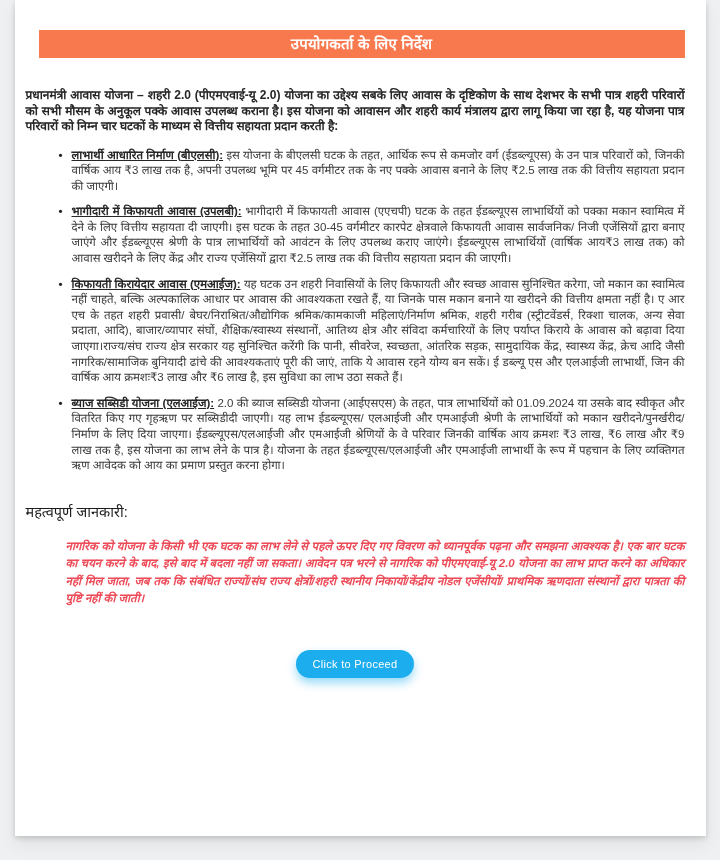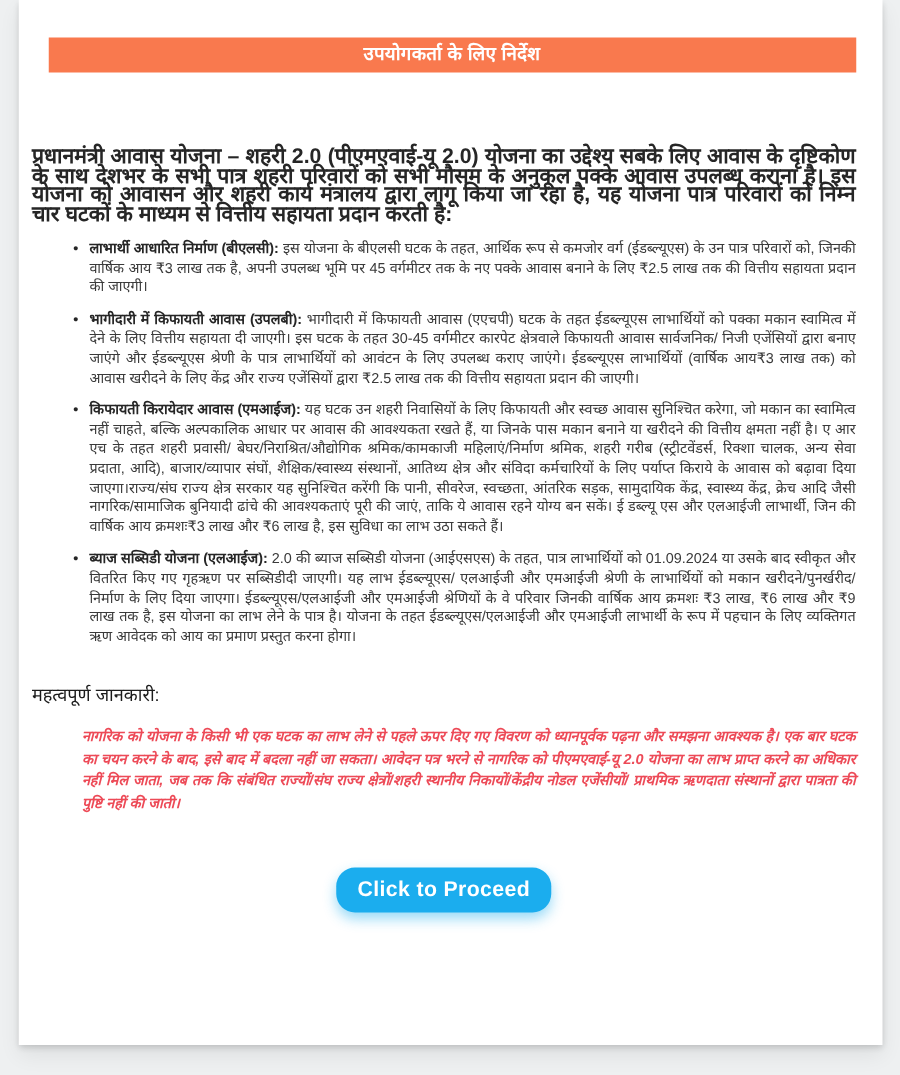--- a/index.html
+++ b/index.html
@@ -32,27 +32,26 @@
     color:#ffffff;
     font-size:15px;
     font-weight:600;
     text-align:center;
     letter-spacing:.2px;
   }
   .content{
     padding:30px 21px 0 11px;
   }
   .intro{
-    font-size:17px;
+    font-size:12px;
     line-height:15.5px;
     font-weight:700;
     text-align:justify;
     color:#262626;
     margin-bottom:13px;
-    margin-top:29px;
   }
   ul.components{
     list-style:none;
     margin-left:33px;
   }
   ul.components li{
     position:relative;
     padding-left:13px;
     margin-bottom:10px;
     font-size:11.5px;
@@ -64,20 +63,21 @@
     content:"\2022";
     position:absolute;
     left:0;
     top:0;
     font-weight:700;
     color:#262626;
   }
   .li-title{
     font-weight:700;
     color:#262626;
+    text-decoration:underline;
   }
   .important-heading{
     font-size:14.5px;
     font-weight:400;
     color:#1c1c1c;
     margin:27px 0 0 0;
   }
   .warning{
     margin-top:17px;
     font-size:11.5px;
@@ -91,22 +91,22 @@
   .btn-row{
     margin-top:42px;
     text-align:center;
   }
   .proceed-btn{
     display:inline-block;
     background:var(--button-bg);
     color:#ffffff;
     border:none;
     font-family:"Liberation Sans","DejaVu Sans",sans-serif;
-    font-size:17px;
-    font-weight:700;
+    font-size:11px;
+    font-weight:400;
     letter-spacing:.3px;
     padding:8px 17px;
     border-radius:15px;
     box-shadow:0 5px 10px rgba(27,173,238,.45);
     cursor:pointer;
   }
 </style>
 </head>
 <body>
 

